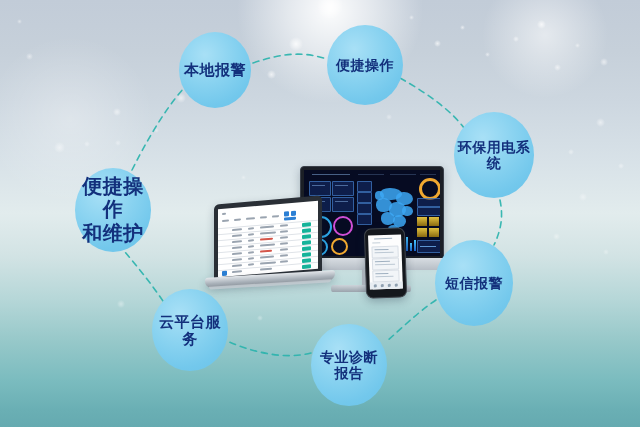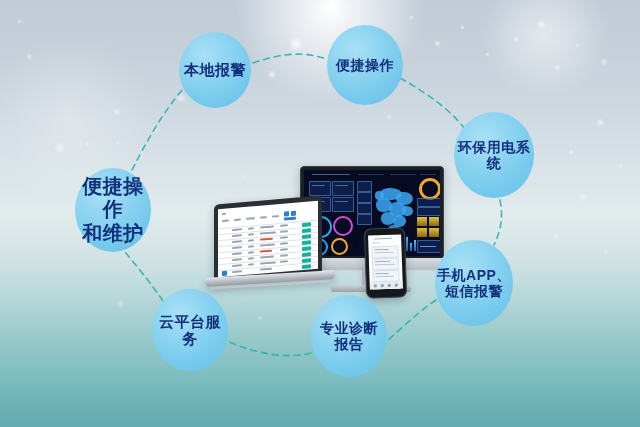--- a/index.html
+++ b/index.html
@@ -329,25 +329,24 @@
           <span>便捷操作</span>
         </div>
       </div>
       <div class="bubble" style="left: 454px; top: 112px; width: 80px; height: 86px; font-size: 14px;">
         <div>
           <span>环保用电系统</span>
         </div>
       </div>
       <div class="bubble" style="left: 435px; top: 240px; width: 78px; height: 86px; font-size: 14px;">
         <div>
-          <span>手机APP、</span>
           <span>短信报警</span>
         </div>
       </div>
-      <div class="bubble" style="left: 311px; top: 295px; width: 76px; height: 82px; font-size: 14px;">
+      <div class="bubble" style="left: 311px; top: 324px; width: 76px; height: 82px; font-size: 14px;">
         <div>
           <span>专业诊断</span>
           <span>报告</span>
         </div>
       </div>
       <div class="bubble" style="left: 152px; top: 289px; width: 76px; height: 82px; font-size: 15px;">
         <div>
           <span>云平台服务</span>
         </div>
       </div>

